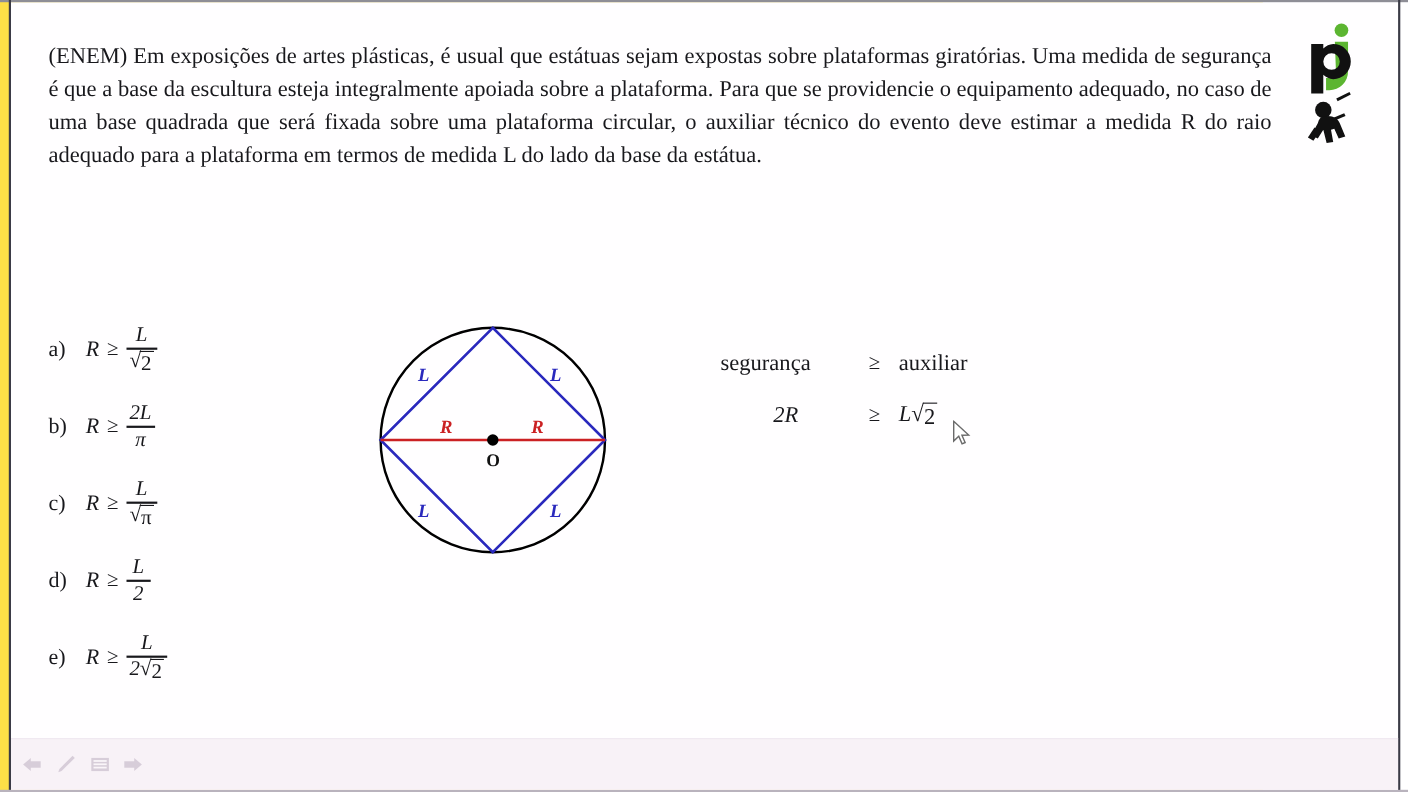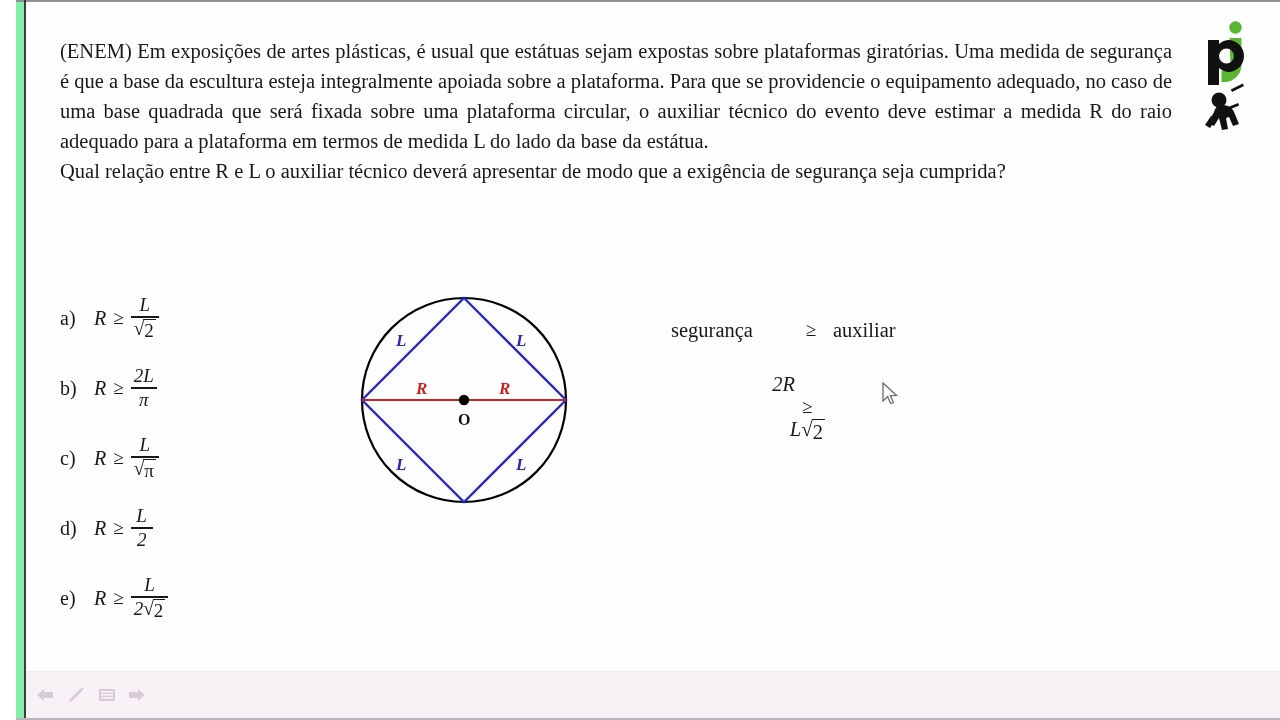--- a/index.html
+++ b/index.html
@@ -10,24 +10,24 @@
   body {
     width: 1280px;
     height: 720px;
     overflow: hidden;
     font-family: "Liberation Serif", "DejaVu Serif", serif;
   }
 
   
   #board {
     position: absolute;
-    left: 16px; top: 0;
+    left: 0; top: 0;
     width: 1148px;
     height: 720px;
-    background: #86efac;
+    background: #fde047;
     box-sizing: border-box;
   }
   .edge-top {
     position: absolute; left: 0; top: 0;
     width: 1280px; height: 2px;
     background: #8e8e96;
   }
   .edge-left {
     position: absolute; left: 8px; top: 0;
     width: 2px; height: 720px;
@@ -187,21 +187,21 @@
     top: 312px;
     color: #18181c;
   }
   .sol-row {
     display: flex;
     align-items: center;
     font-size: 20.5px;
     height: 36px;
   }
   .sol-row.row1 { margin-left: 0px; }
-  .sol-row.row2 { margin-left: 48px; margin-top: 25px; flex-direction: column; }
+  .sol-row.row2 { margin-left: 48px; margin-top: 12px; }
   .sol-a  { width: 118px; }
   .sol-a2 { width: 70px; font-style: italic; }
   .sol-rel { width: 44px; text-align: center; font-size: 19px; }
   .sol-b  { }
 
   
   #logo {
     position: absolute;
     left: 1186px;
     top: 20px;
@@ -225,21 +225,20 @@
 
 <div id="board">
   <div class="canvas"></div>
   <div class="edge-top"></div>
   <div class="edge-left"></div>
   <div class="edge-right"></div>
   <div class="edge-bottom"></div>
 
   <div id="statement">
     <p>(ENEM) Em exposições de artes plásticas, é usual que estátuas sejam expostas sobre plataformas giratórias. Uma medida de segurança é que a base da escultura esteja integralmente apoiada sobre a plataforma. Para que se providencie o equipamento adequado, no caso de uma base quadrada que será fixada sobre uma plataforma circular, o auxiliar técnico do evento deve estimar a medida R do raio adequado para a plataforma em termos de medida L do lado da base da estátua.</p>
-    <p class="last-line">Qual relação entre R e L o auxiliar técnico deverá apresentar de modo que a exigência de segurança seja cumprida?</p>
   </div>
 
   <div id="options">
 
     <div class="option">
       <span class="opt-letter">a)</span>
       <span class="opt-expr">
         <span class="opt-lhs">R</span>
         <span class="opt-rel">≥</span>
         <span class="frac">

